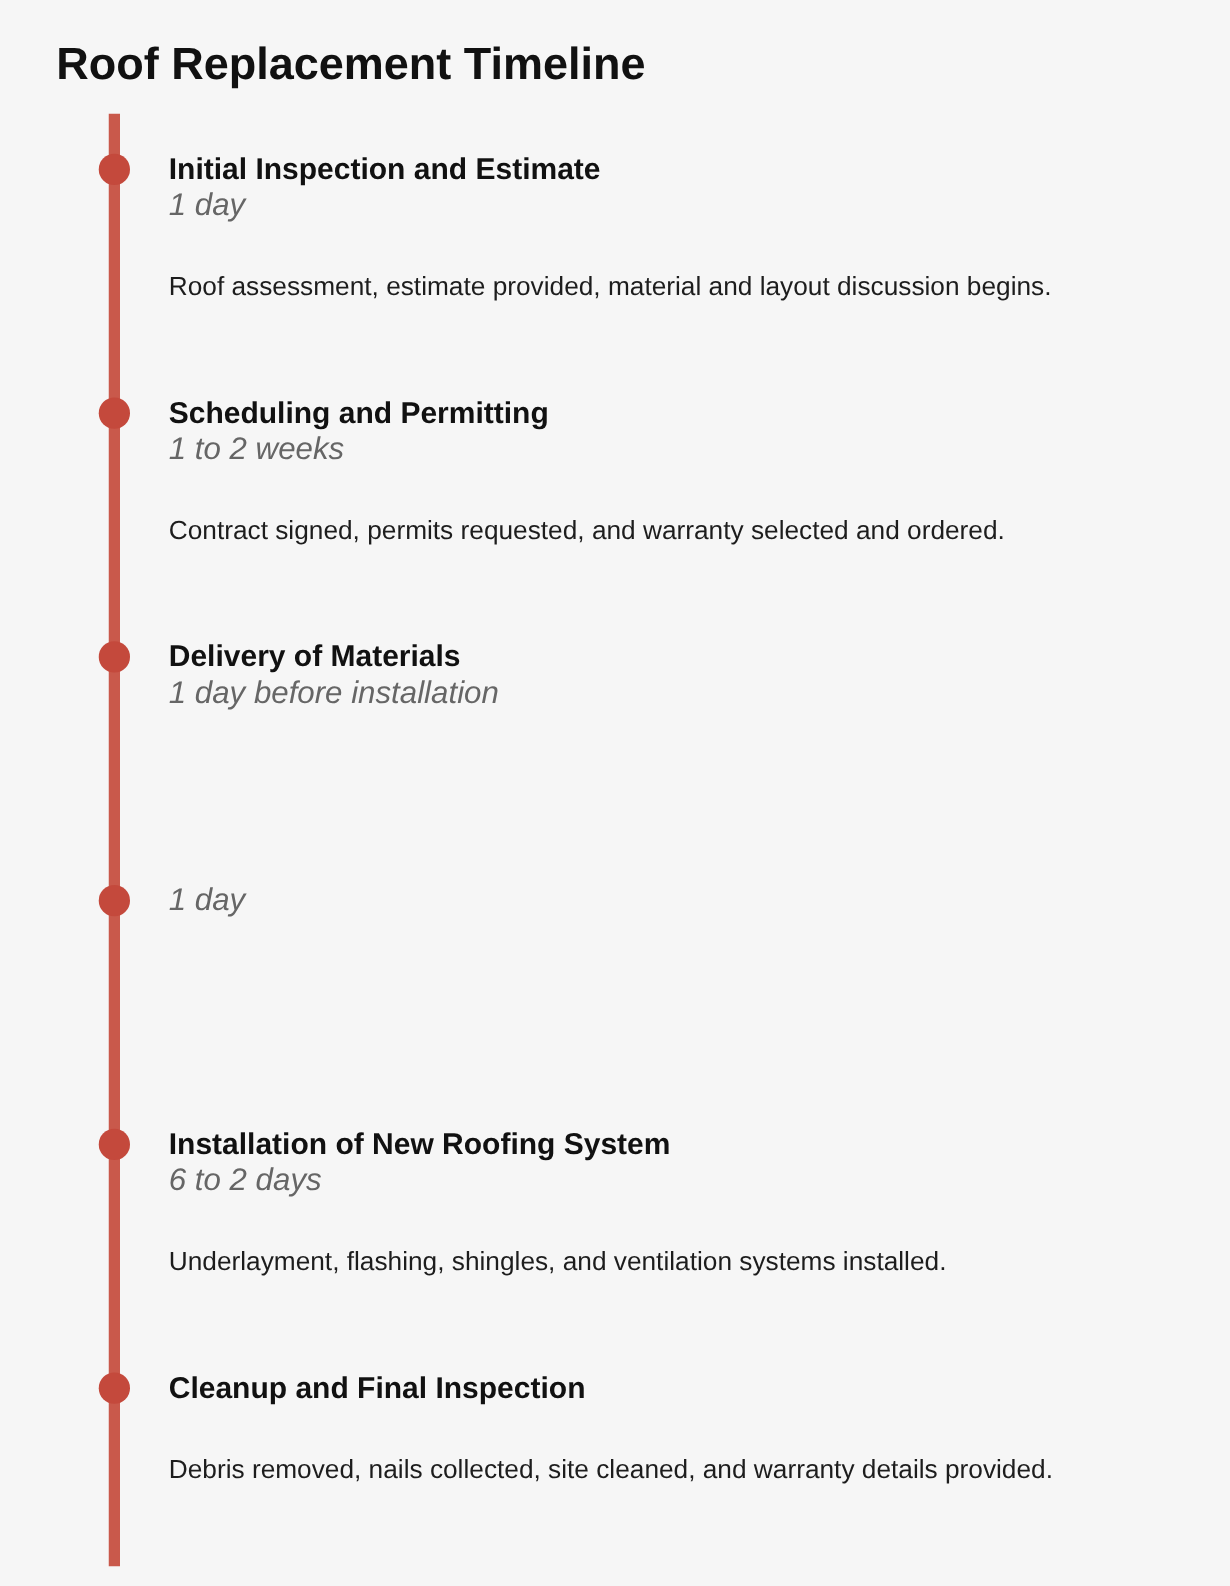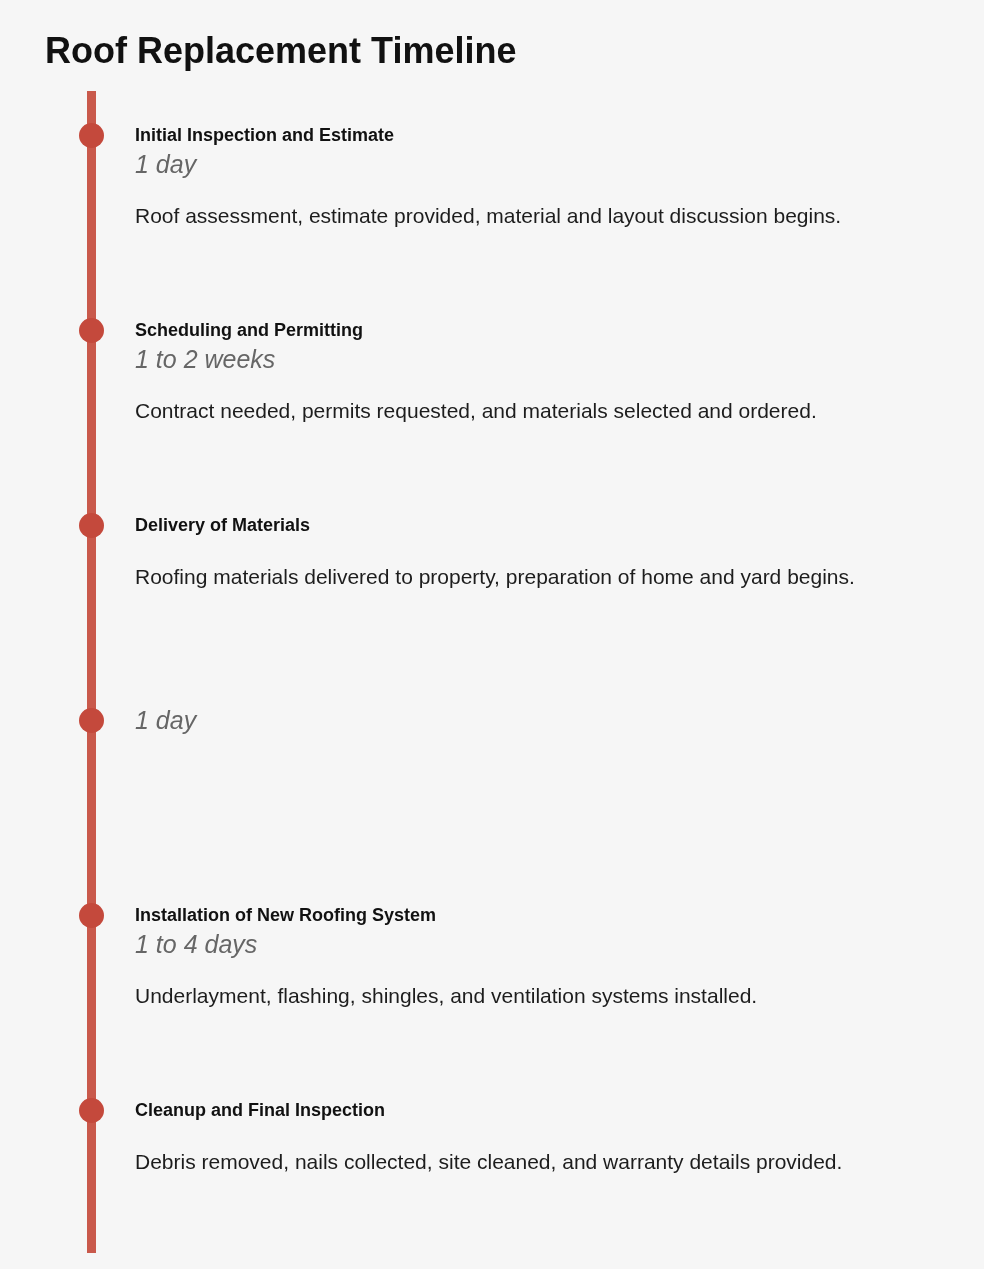--- a/index.html
+++ b/index.html
@@ -43,34 +43,34 @@
     position: absolute;
     left: -56px;         
     top: 32px;
     width: 25px;
     height: 25px;
     border-radius: 50%;
     background: var(--dot, #c4493c);
   }
   .item-title {
     margin: 0;
-    font-size: 18px;
+    font-size: 24px;
     line-height: 29px;
     font-weight: 700;
     color: var(--heading, #111);
   }
   .duration {
     display: block;
     font-size: 25px;
     line-height: 29px;
     font-style: italic;
     color: var(--muted, #666);
   }
   .desc {
-    margin: 22px 0 0 0;
+    margin: 36px 0 0 0;
     font-size: 21px;
     line-height: 29px;
     color: var(--body, #1d1d1d);
   }
 </style>
 </head>
 <body>
 
 <div class="page">
   <h1 class="page-title">Roof Replacement Timeline</h1>
@@ -82,38 +82,38 @@
     <span class="dot"></span>
     <h3 class="item-title">Initial Inspection and Estimate</h3>
     <em class="duration">1 day</em>
     <p class="desc">Roof assessment, estimate provided, material and layout discussion begins.</p>
   </div>
 
   <div class="item">
     <span class="dot"></span>
     <h3 class="item-title">Scheduling and Permitting</h3>
     <em class="duration">1 to 2 weeks</em>
-    <p class="desc">Contract needed, permits requested, and materials selected and ordered.</p>
+    <p class="desc">Contract signed, permits requested, and warranty selected and ordered.</p>
   </div>
 
   <div class="item">
     <span class="dot"></span>
     <h3 class="item-title">Delivery of Materials</h3>
-    <p class="desc">Roofing materials delivered to property, preparation of home and yard begins.</p>
+    <em class="duration">1 day before installation</em>
   </div>
 
   <div class="item">
     <span class="dot"></span>
     <em class="duration">1 day</em>
   </div>
 
   <div class="item">
     <span class="dot"></span>
     <h3 class="item-title">Installation of New Roofing System</h3>
-    <em class="duration">1 to 4 days</em>
+    <em class="duration">6 to 2 days</em>
     <p class="desc">Underlayment, flashing, shingles, and ventilation systems installed.</p>
   </div>
 
   <div class="item">
     <span class="dot"></span>
     <h3 class="item-title">Cleanup and Final Inspection</h3>
     <p class="desc">Debris removed, nails collected, site cleaned, and warranty details provided.</p>
   </div>
 </div>
   </div>

